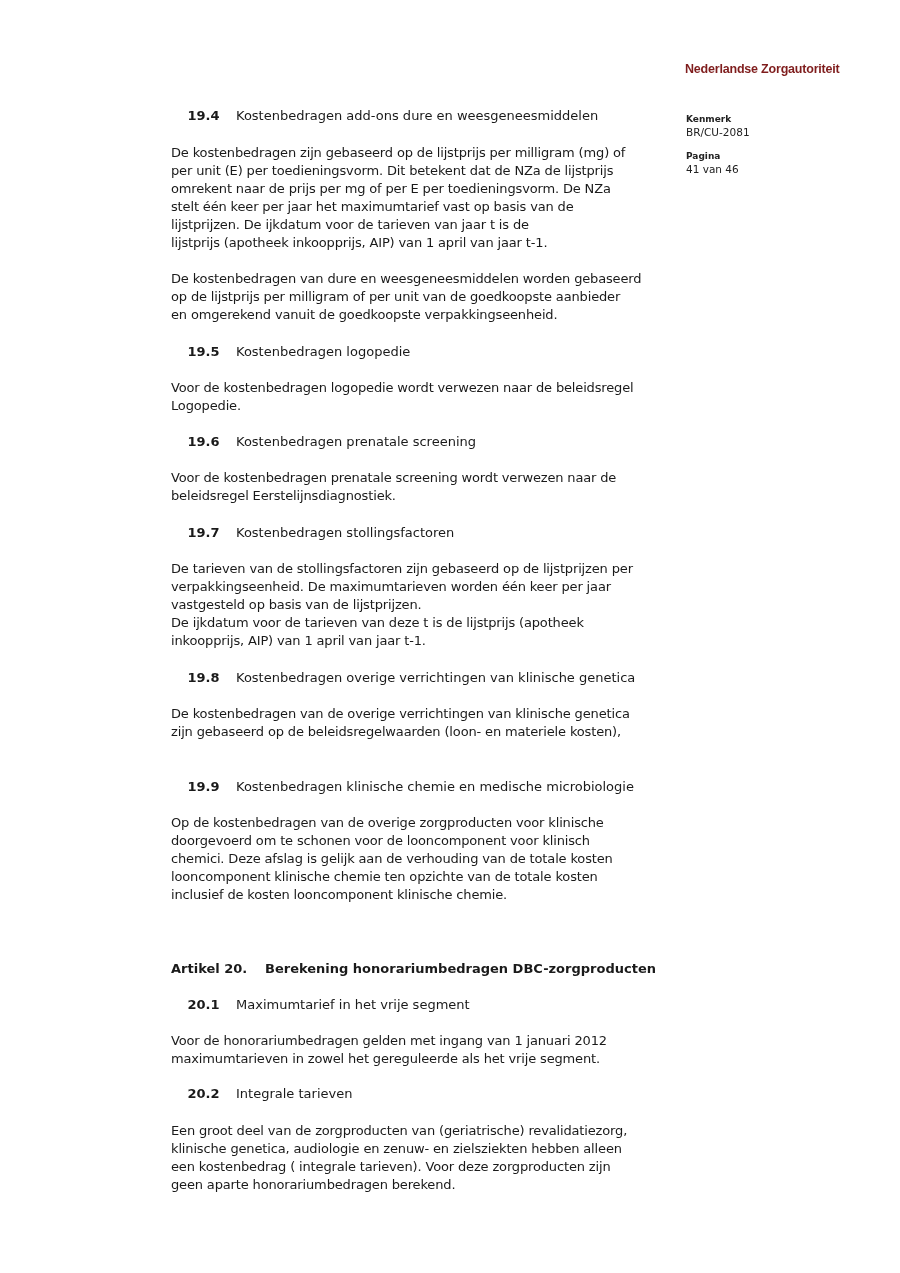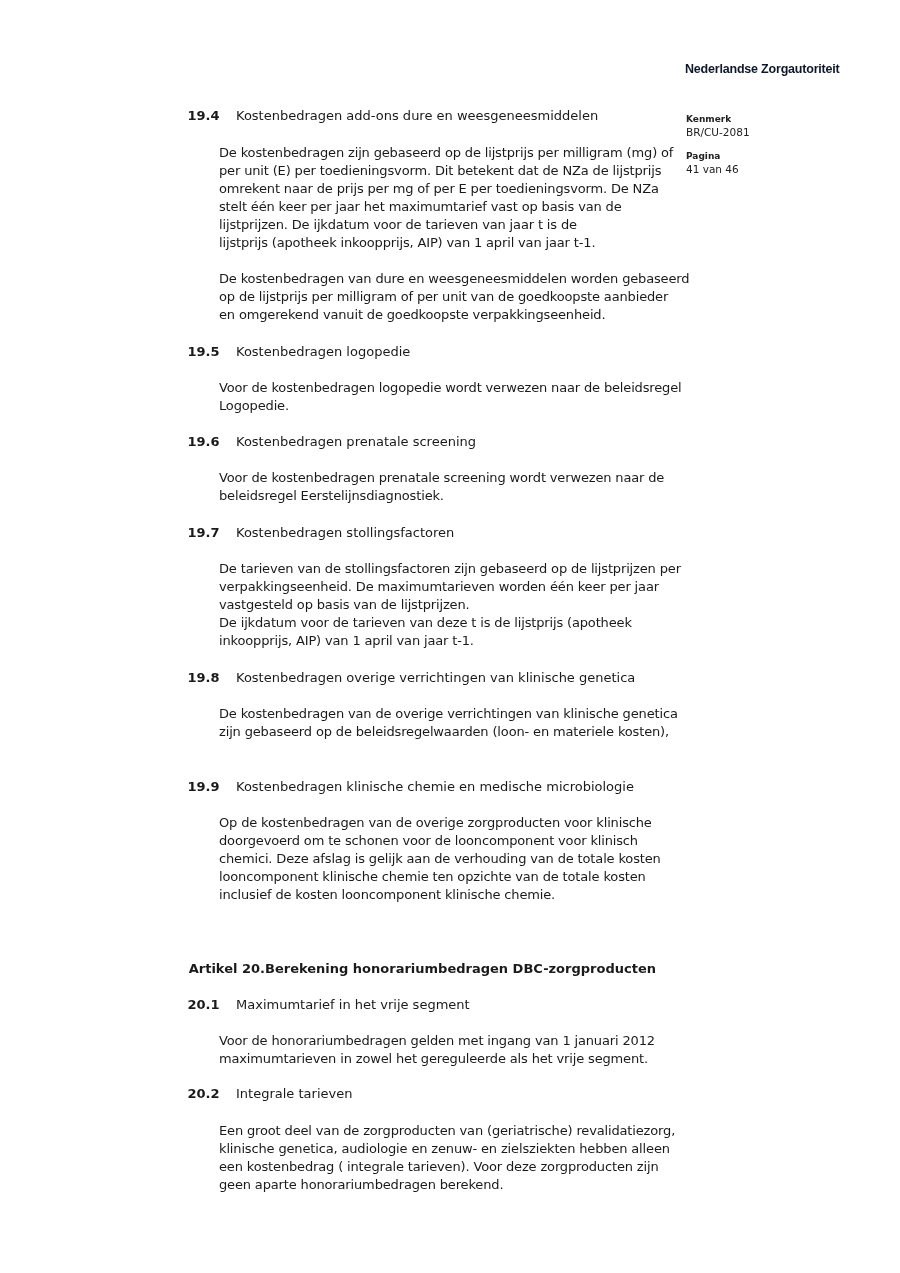--- a/index.html
+++ b/index.html
@@ -1,28 +1,28 @@
 <!DOCTYPE html>
 <html><head>
 <meta charset="utf-8">
 <style>
   html, body { margin: 0; padding: 0; background: #ffffff; }
   body { width: 900px; height: 1273px; position: relative; overflow: hidden;
          font-family: "DejaVu Sans", sans-serif; color: #1a1a1a; }
   .org { position: absolute; left: 685px; top: 62px; font-family: "Liberation Sans", sans-serif;
-         font-weight: bold; font-size: 12.5px; letter-spacing: -0.2px; color: #0f172a; }
+         font-weight: bold; font-size: 12.5px; letter-spacing: -0.2px; color: #7f1d1d; }
   .meta { position: absolute; left: 686px; font-size: 10.5px; line-height: 13px; color: #222; }
   .meta .lbl { font-weight: bold; font-size: 9px; }
   .block { position: absolute; left: 171px; width: 520px; font-size: 13px; line-height: 18px;
            letter-spacing: -0.15px; white-space: nowrap; }
-  .block .line { display: block; margin-left: 48px; }
+  .block .line { display: block; }
   .head { position: absolute; left: 171px; font-size: 13px; line-height: 18px; white-space: nowrap; }
   .head .num { display: inline-block; width: 65px; font-weight: bold; text-align: center; }
   .art { position: absolute; left: 171px; font-size: 13px; line-height: 18px; font-weight: bold; white-space: nowrap; }
-  .art .anum { display: inline-block; width: 94px; text-align: right; }
+  .art .anum { display: inline-block; width: 94px; }
 </style>
 </head>
 <body>
 
 <div class="org">Nederlandse Zorgautoriteit</div>
 <div class="meta" style="top:113px">
   <div class="lbl">Kenmerk</div>
   <div>BR/CU-2081</div>
 </div>
 <div class="meta" style="top:150px">

